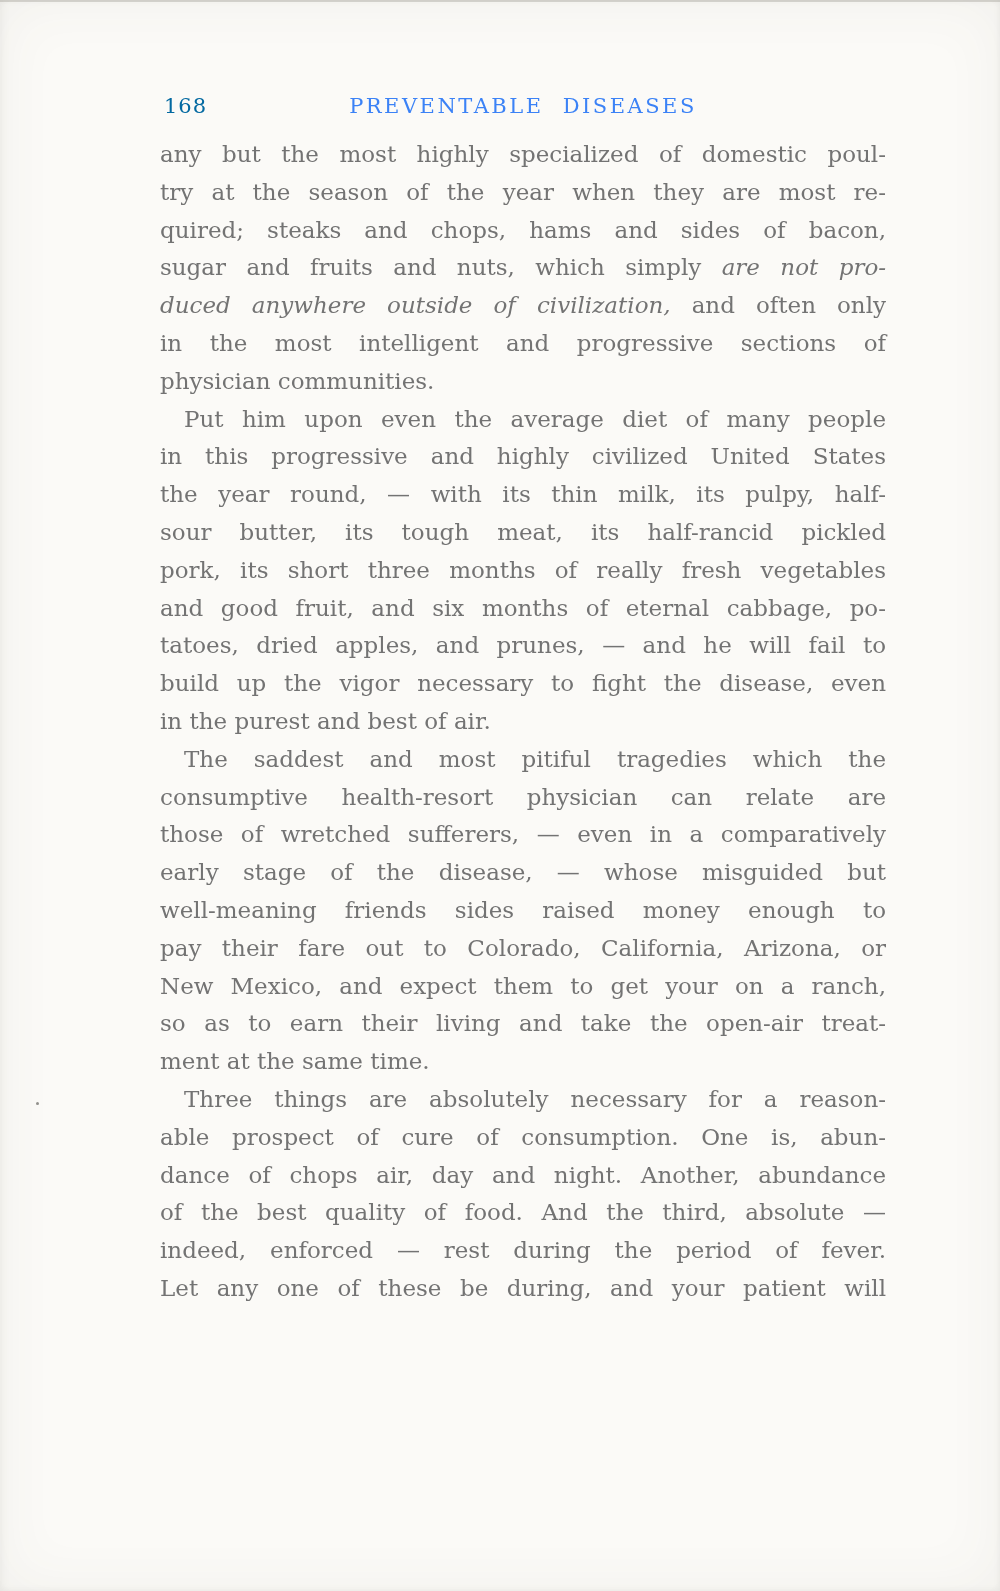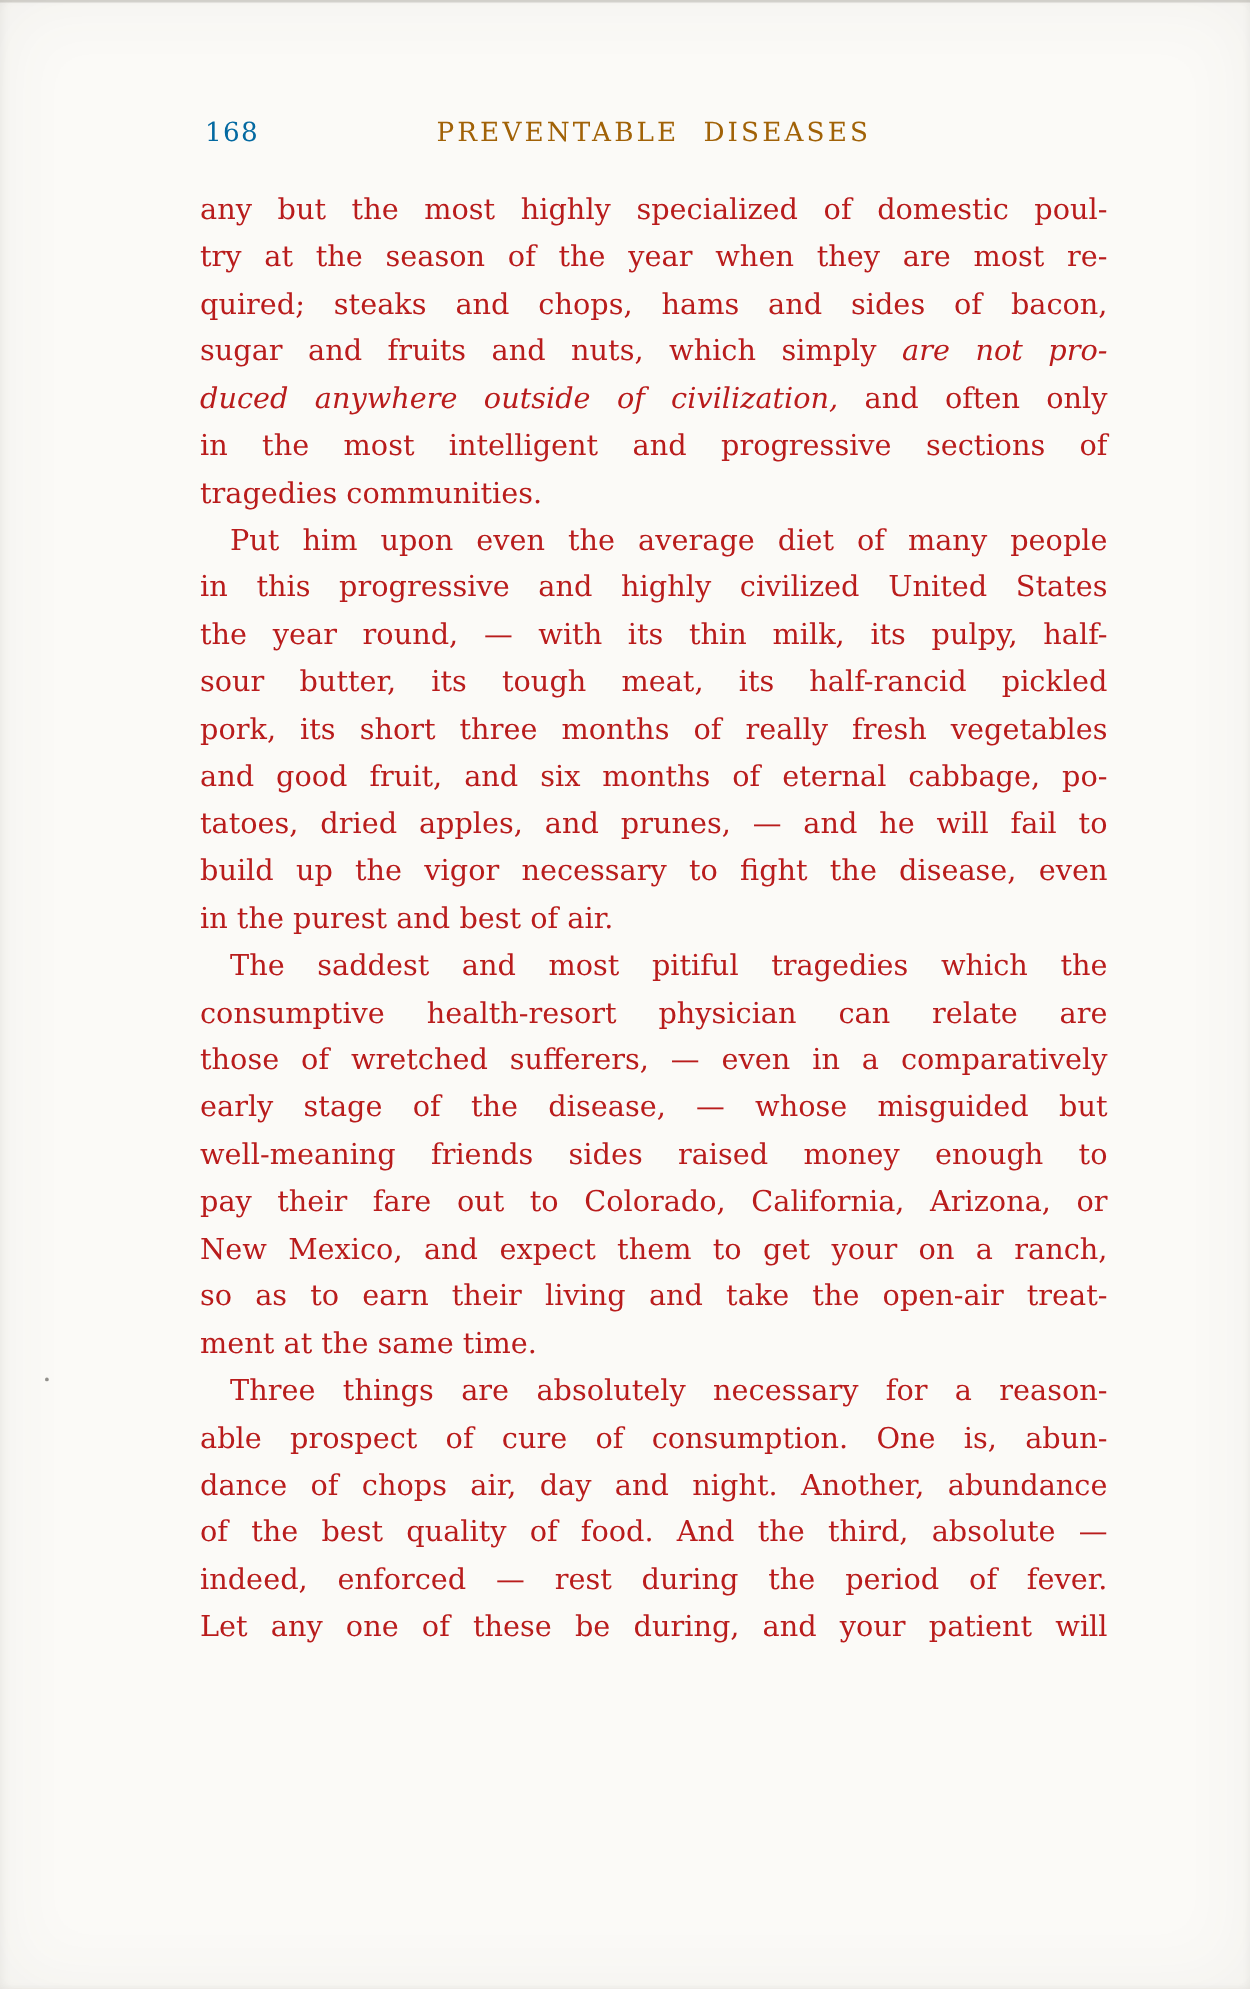--- a/index.html
+++ b/index.html
@@ -38,30 +38,30 @@
     left: 4px;
     top: 0;
     letter-spacing: 1px;
     color: #0369a1;
   }
   .running {
     display: block;
     text-align: center;
     letter-spacing: 2.5px;
     word-spacing: 10px;
-    color: #a16207;
+    color: #3b82f6;
   }
   .textblock {
     position: absolute;
-    top: 150px;
+    top: 136px;
     left: 160px;
     width: 726px;
     font-size: 23px;
     line-height: 37.8px;
-    color: #b91c1c;
+    color: #737373;
   }
   .line {
     text-align: justify;
     text-align-last: justify;
     white-space: normal;
     height: 37.8px;
   }
   .line.lastline {
     text-align-last: left;
   }
@@ -89,21 +89,21 @@
     <span class="pagenum">168</span>
     <span class="running">PREVENTABLE DISEASES</span>
   </div>
   <div class="textblock" id="textblock">
       <div class="line"><span>any but the most highly specialized of domestic poul-</span></div>
       <div class="line"><span>try at the season of the year when they are most re-</span></div>
       <div class="line"><span>quired; steaks and chops, hams and sides of bacon,</span></div>
       <div class="line"><span>sugar and fruits and nuts, which simply </span><span class="it">are not pro-</span></div>
       <div class="line"><span class="it">duced anywhere outside of civilization,</span><span> and often only</span></div>
       <div class="line"><span>in the most intelligent and progressive sections of</span></div>
-      <div class="line lastline"><span>tragedies communities.</span></div>
+      <div class="line lastline"><span>physician communities.</span></div>
       <div class="line indent"><span>Put him upon even the average diet of many people</span></div>
       <div class="line"><span>in this progressive and highly civilized United States</span></div>
       <div class="line"><span>the year round, — with its thin milk, its pulpy, half-</span></div>
       <div class="line"><span>sour butter, its tough meat, its half-rancid pickled</span></div>
       <div class="line"><span>pork, its short three months of really fresh vegetables</span></div>
       <div class="line"><span>and good fruit, and six months of eternal cabbage, po-</span></div>
       <div class="line"><span>tatoes, dried apples, and prunes, — and he will fail to</span></div>
       <div class="line"><span>build up the vigor necessary to fight the disease, even</span></div>
       <div class="line lastline"><span>in the purest and best of air.</span></div>
       <div class="line indent"><span>The saddest and most pitiful tragedies which the</span></div>

